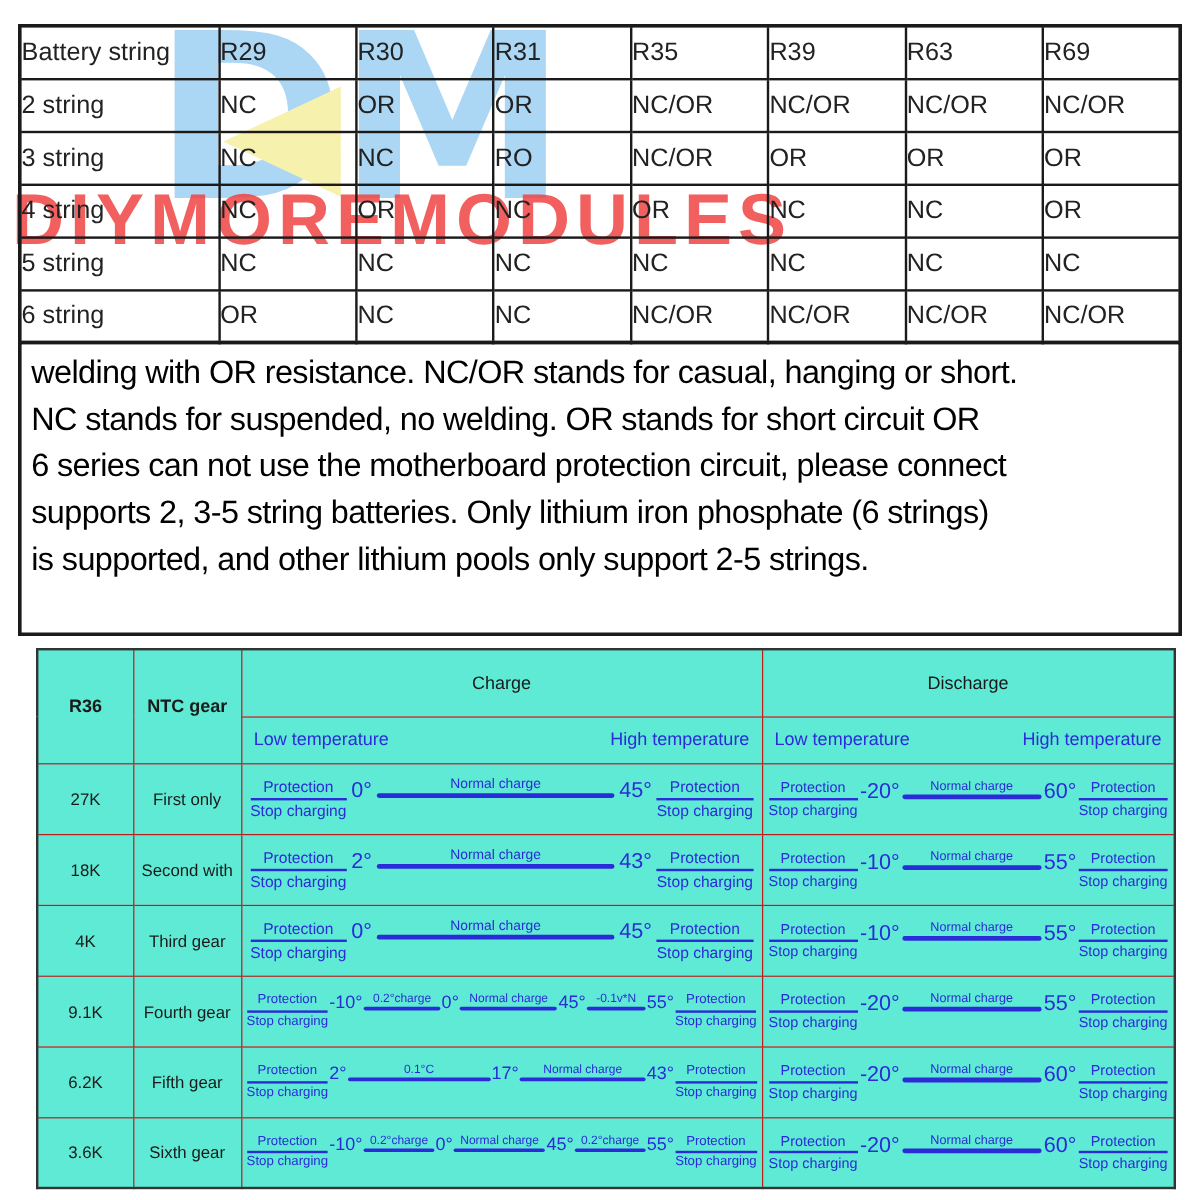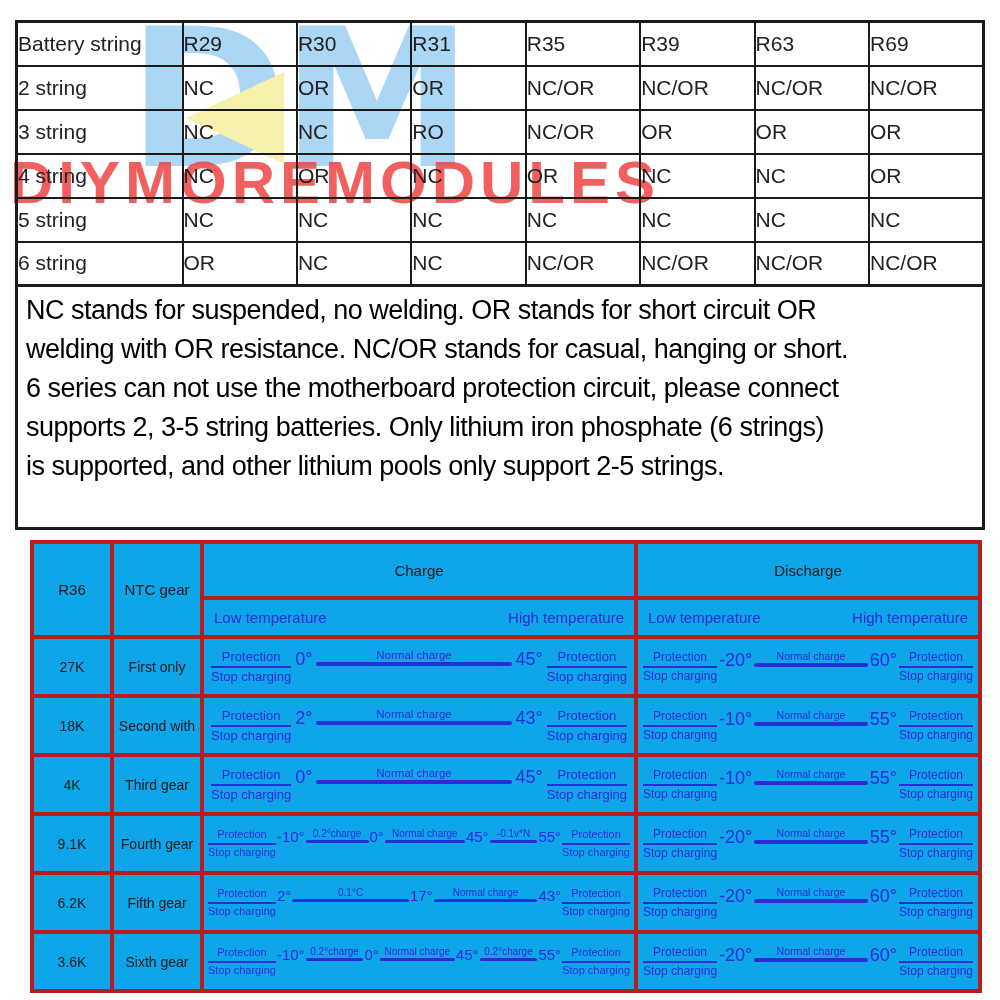--- a/index.html
+++ b/index.html
@@ -58,30 +58,30 @@
     letter-spacing:-0.5px;
   }
 
   
   .ntc-table {
     position:absolute; left:30px; top:540px; width:948px; z-index:2;
     border-collapse:collapse; table-layout:fixed;
     border:2px solid #333;
   }
   .ntc-table td {
-    border:4px solid #b91c1c; text-align:center; vertical-align:middle;
-    color:#1a1a1a; background:#0ea5e9;
+    border:1px solid #b91c1c; text-align:center; vertical-align:middle;
+    color:#1a1a1a; background:#5eead4;
   }
   .ntc-table col.c-res  { width:80px; }
   .ntc-table col.c-gear { width:90px; }
   .ntc-table col.c-chg  { width:434px; }
   .ntc-table col.c-dis  { width:344px; }
   .ntc-head-main td { height:56px; font-size:15px; }
   .ntc-head-sub td  { height:39px; }
-  .corner-cell, .gear-head-cell { font-size:14px; }
+  .corner-cell, .gear-head-cell { font-size:14px;font-weight:bold; }
   .subhead {
     display:flex; justify-content:space-between; align-items:center;
     padding:0 10px; color:var(--accent); font-size:15px;
   }
   .ntc-table tbody td { height:59px; font-size:14px; }
 
   
   .diagram {
     display:flex; align-items:flex-start; justify-content:space-between;
     gap:4px; padding:0 7px; width:100%; color:var(--accent);
@@ -186,22 +186,22 @@
         <td>NC</td>
         <td>NC/OR</td>
         <td>NC/OR</td>
         <td>NC/OR</td>
         <td>NC/OR</td>
       </tr>
     </tbody>
 </table>
 
 <div class="note-box" id="note-box">
+    <div class="note-line">welding with OR resistance. NC/OR stands for casual, hanging or short.</div>
     <div class="note-line">NC stands for suspended, no welding. OR stands for short circuit OR</div>
-    <div class="note-line">welding with OR resistance. NC/OR stands for casual, hanging or short.</div>
     <div class="note-line">6 series can not use the motherboard protection circuit, please connect</div>
     <div class="note-line">supports 2, 3-5 string batteries. Only lithium iron phosphate (6 strings)</div>
     <div class="note-line">is supported, and other lithium pools only support 2-5 strings.</div>
   </div>
 
 <table class="ntc-table">
   <colgroup>
     <col class="c-res">
       <col class="c-gear">
       <col class="c-chg">

